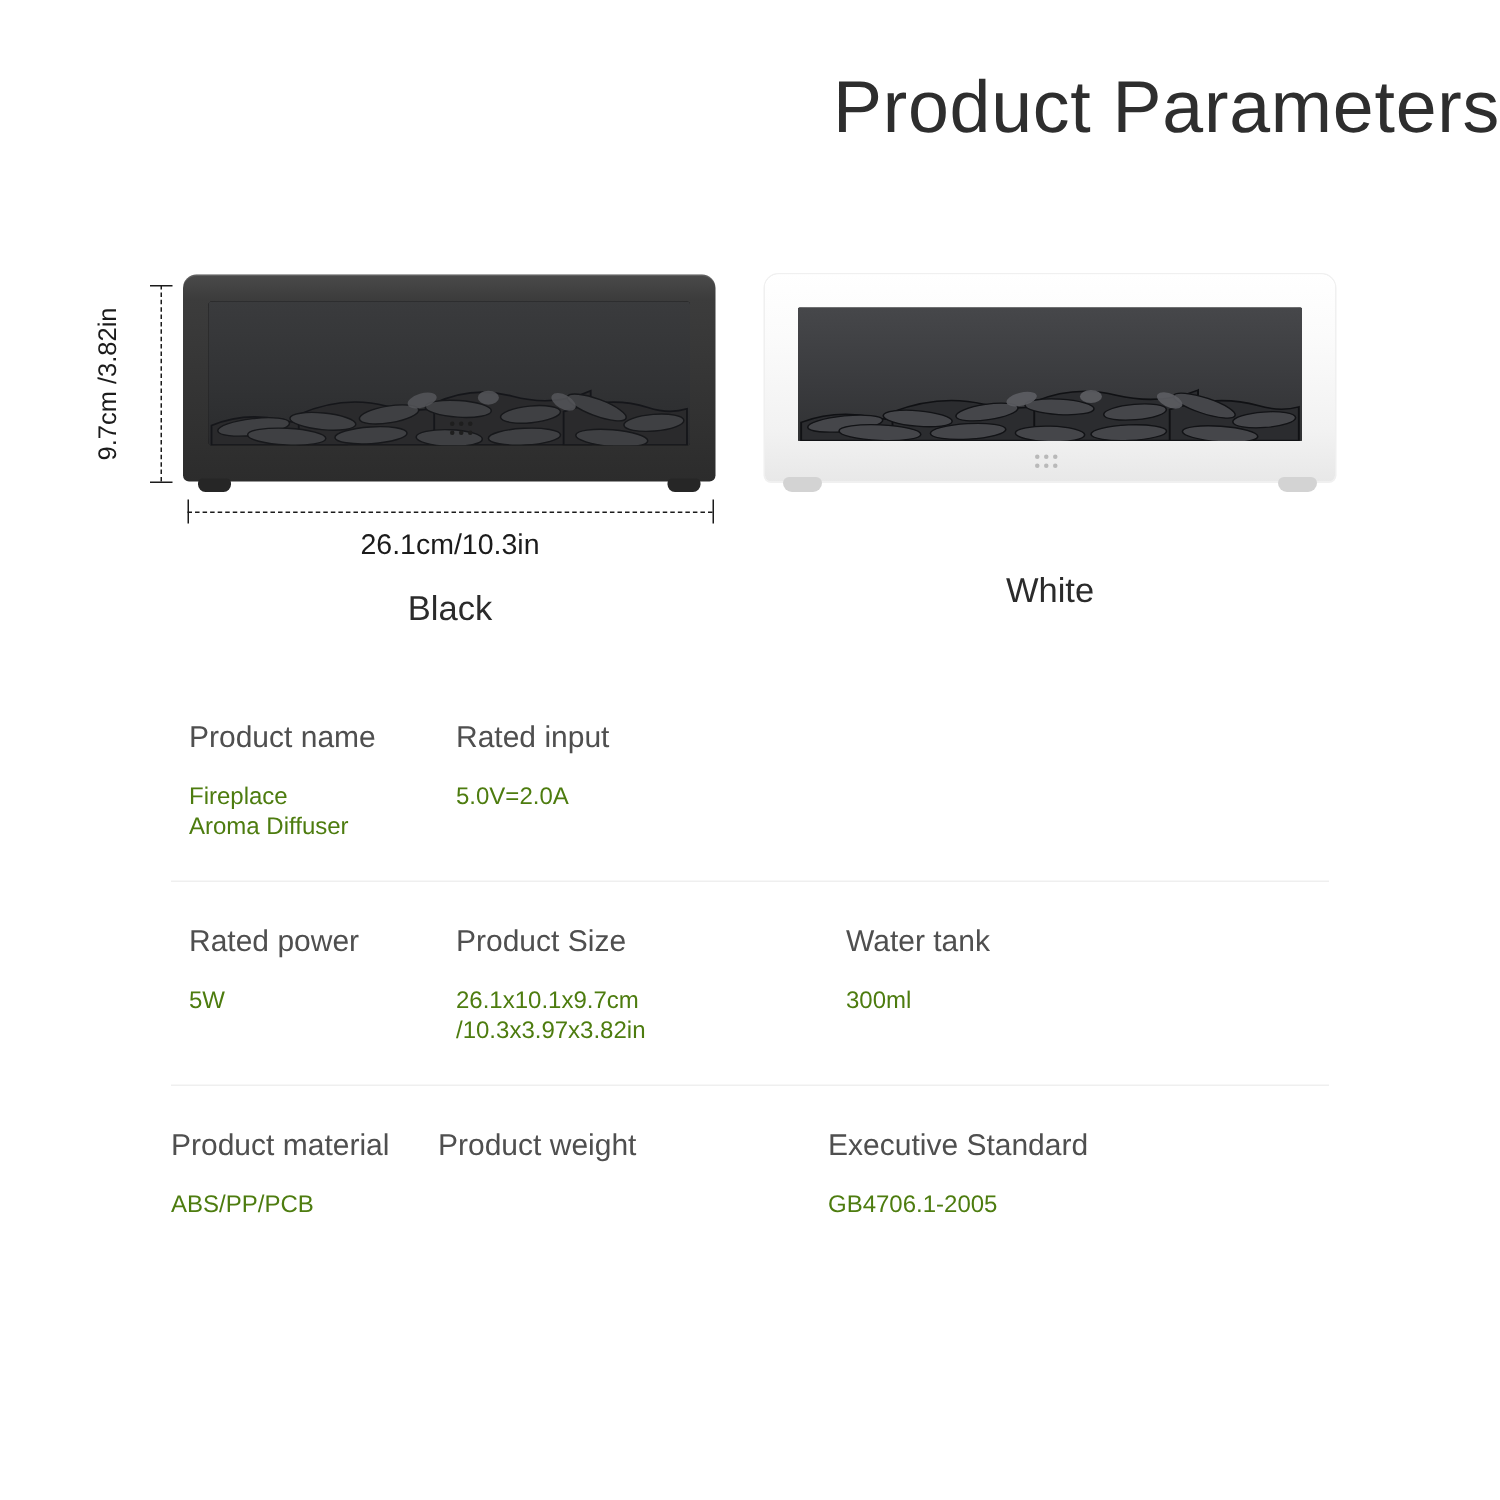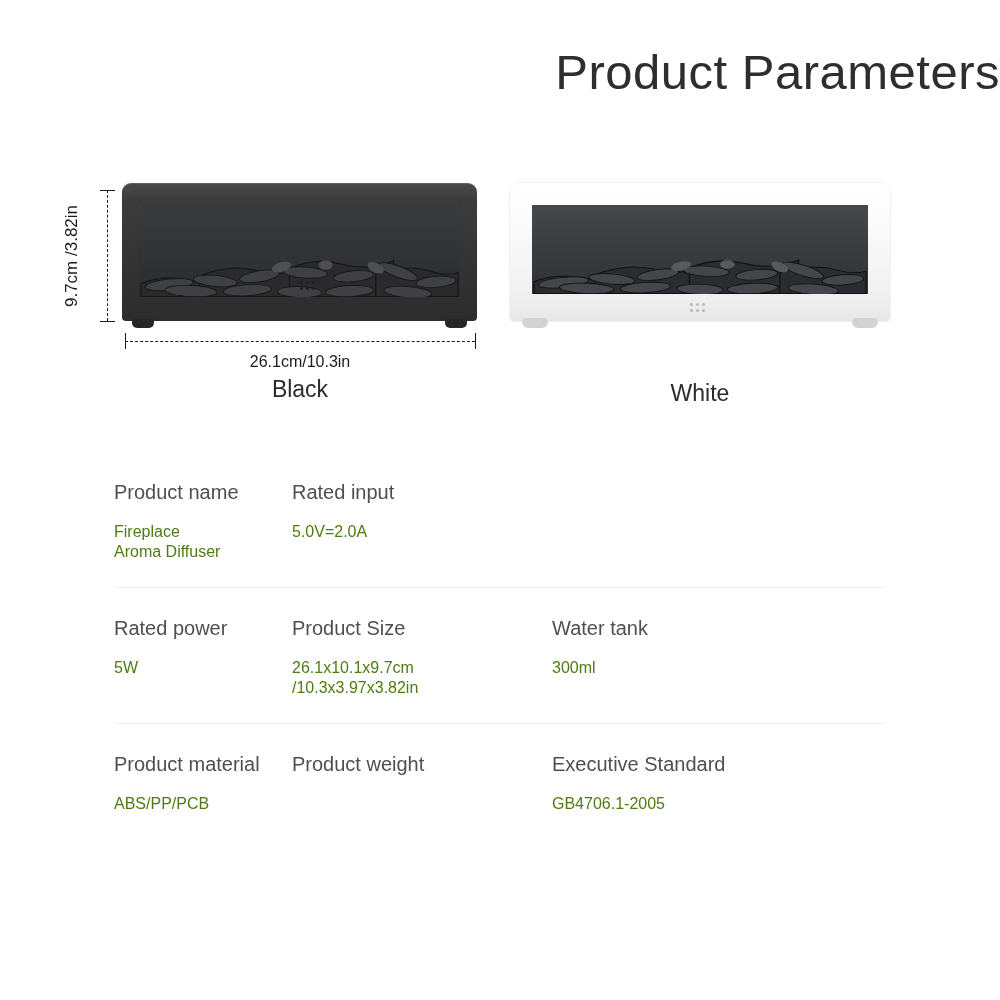--- a/index.html
+++ b/index.html
@@ -80,21 +80,21 @@
   }
   .dim-h-cap-l { left: 125px; }
   .dim-h-cap-r { left: 475px; }
 
   .dim-h-label {
     position: absolute;
     left: 125px;
     top: 353px;
     width: 350px;
     text-align: center;
-    font-size: 16px;
+    font-size: 19px;
     color: #1b1b1b;
     white-space: nowrap;
   }
 
   
   .unit { position: absolute; }
 
   .unit-body {
     position: absolute;
     left: 0; top: 0;
@@ -160,21 +160,21 @@
   #unit-white .foot.l { left: 12px; }
   #unit-white .foot.r { right: 12px; }
 
   
   .color-caption {
     position: absolute;
     font-size: 23px;
     color: #2b2b2b;
     text-align: center;
   }
-  #caption-black { left: 200px; top: 376px; width: 200px; }
+  #caption-black { left: 200px; top: 392px; width: 200px; }
   #caption-white { left: 600px; top: 380px; width: 200px; }
 
   
   .spec-table { position: absolute; left: 0; top: 480px; width: 1000px; }
   .spec-row { position: relative; display: flex; padding: 0 0 0 0; }
   .spec-row .cell { position: relative; }
   .cell-1 { width: 292px; padding-left: 114px; }
   .cell-2 { width: 260px; padding-left: 0; }
   .cell-3 { width: 340px; padding-left: 0; }
 
@@ -191,21 +191,21 @@
     margin-top: 18px;
     white-space: pre-line;
   }
   .divider {
     width: 772px;
     margin-left: 114px;
     height: 1px;
     background: #efefef;
   }
   .row-pad-top { padding-top: 28px; }
-  .row-pad-bot { padding-bottom: 26px; }
+  .row-pad-bot { padding-bottom: 26px; margin-left: 12px; }
 </style>
 </head>
 <body>
 
 <div class="page-title">Product Parameters</div>
 
 <div class="showcase">
 
   <div class="dim-v-cap-top"></div>
   <div class="dim-v-line"></div>

